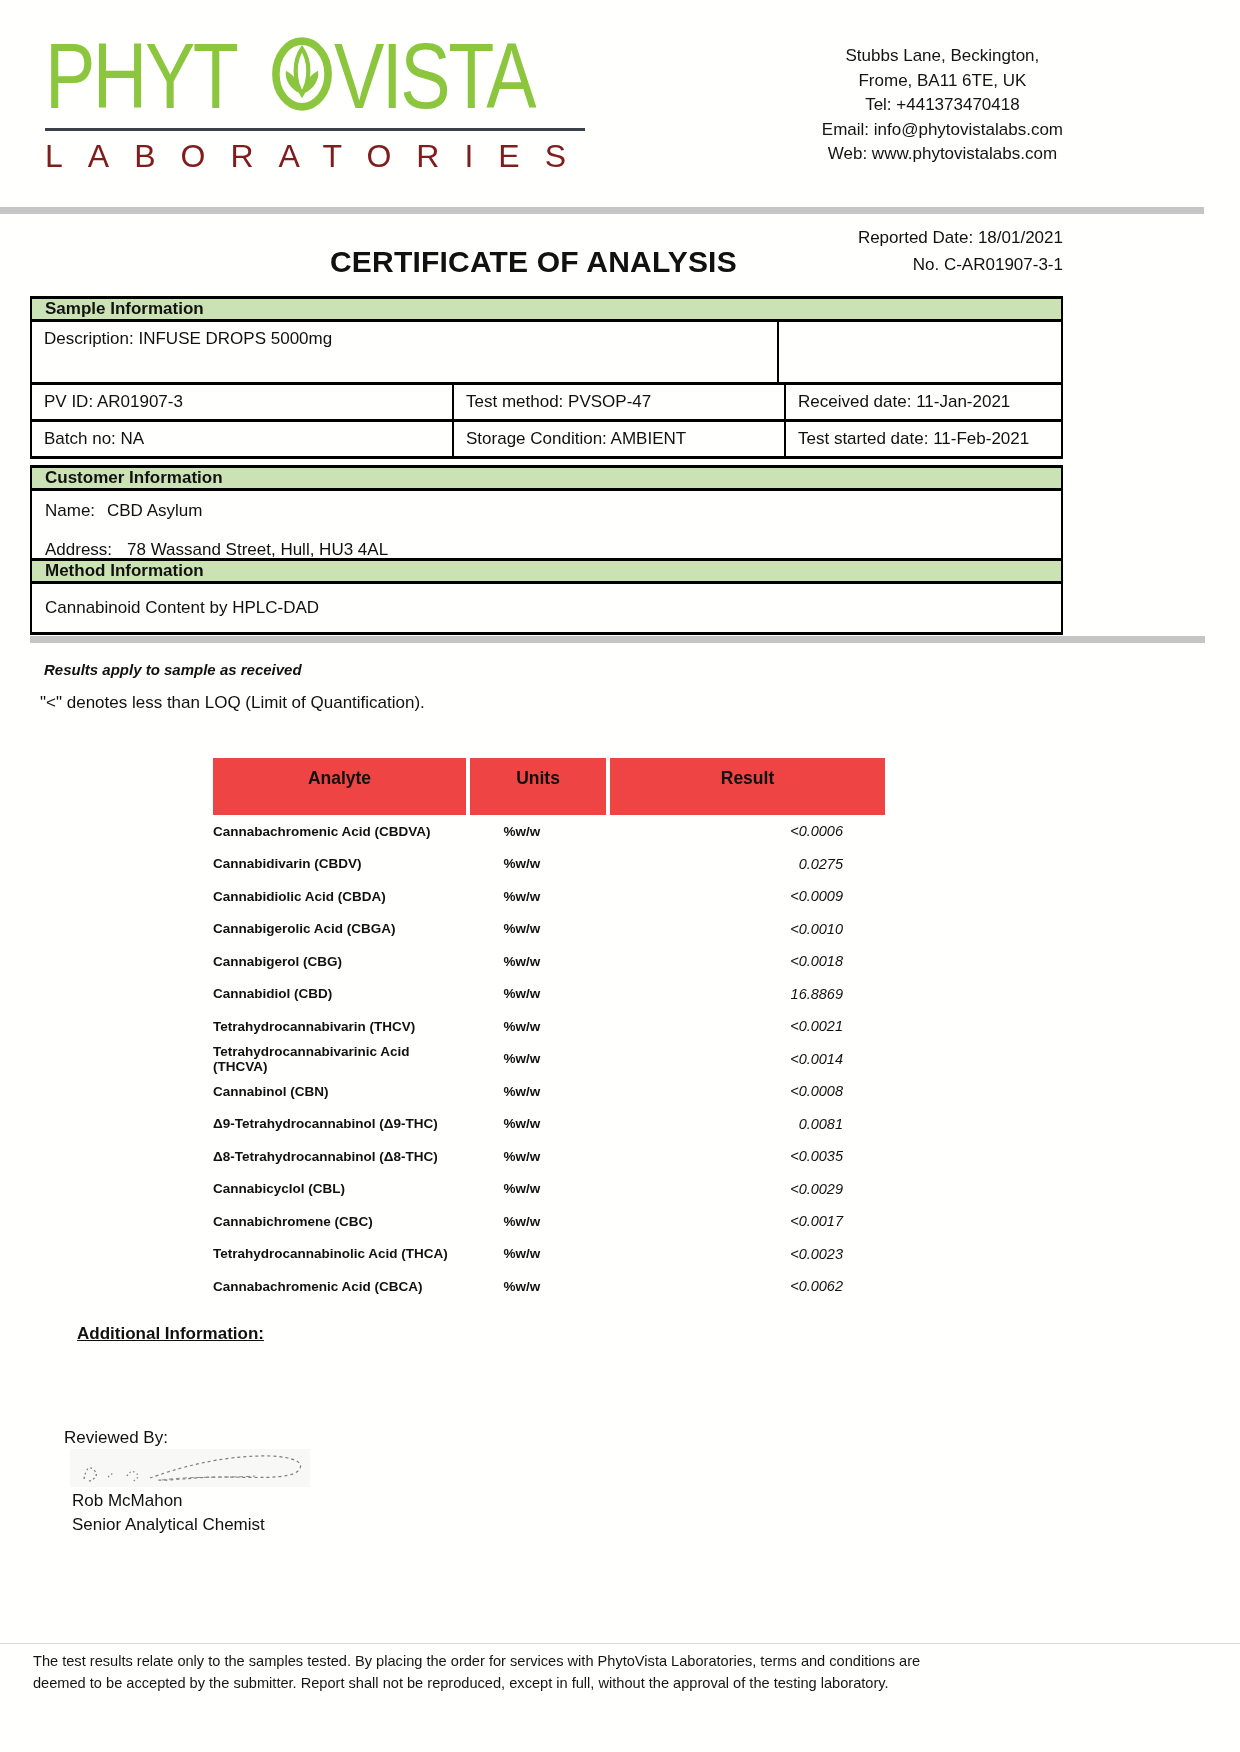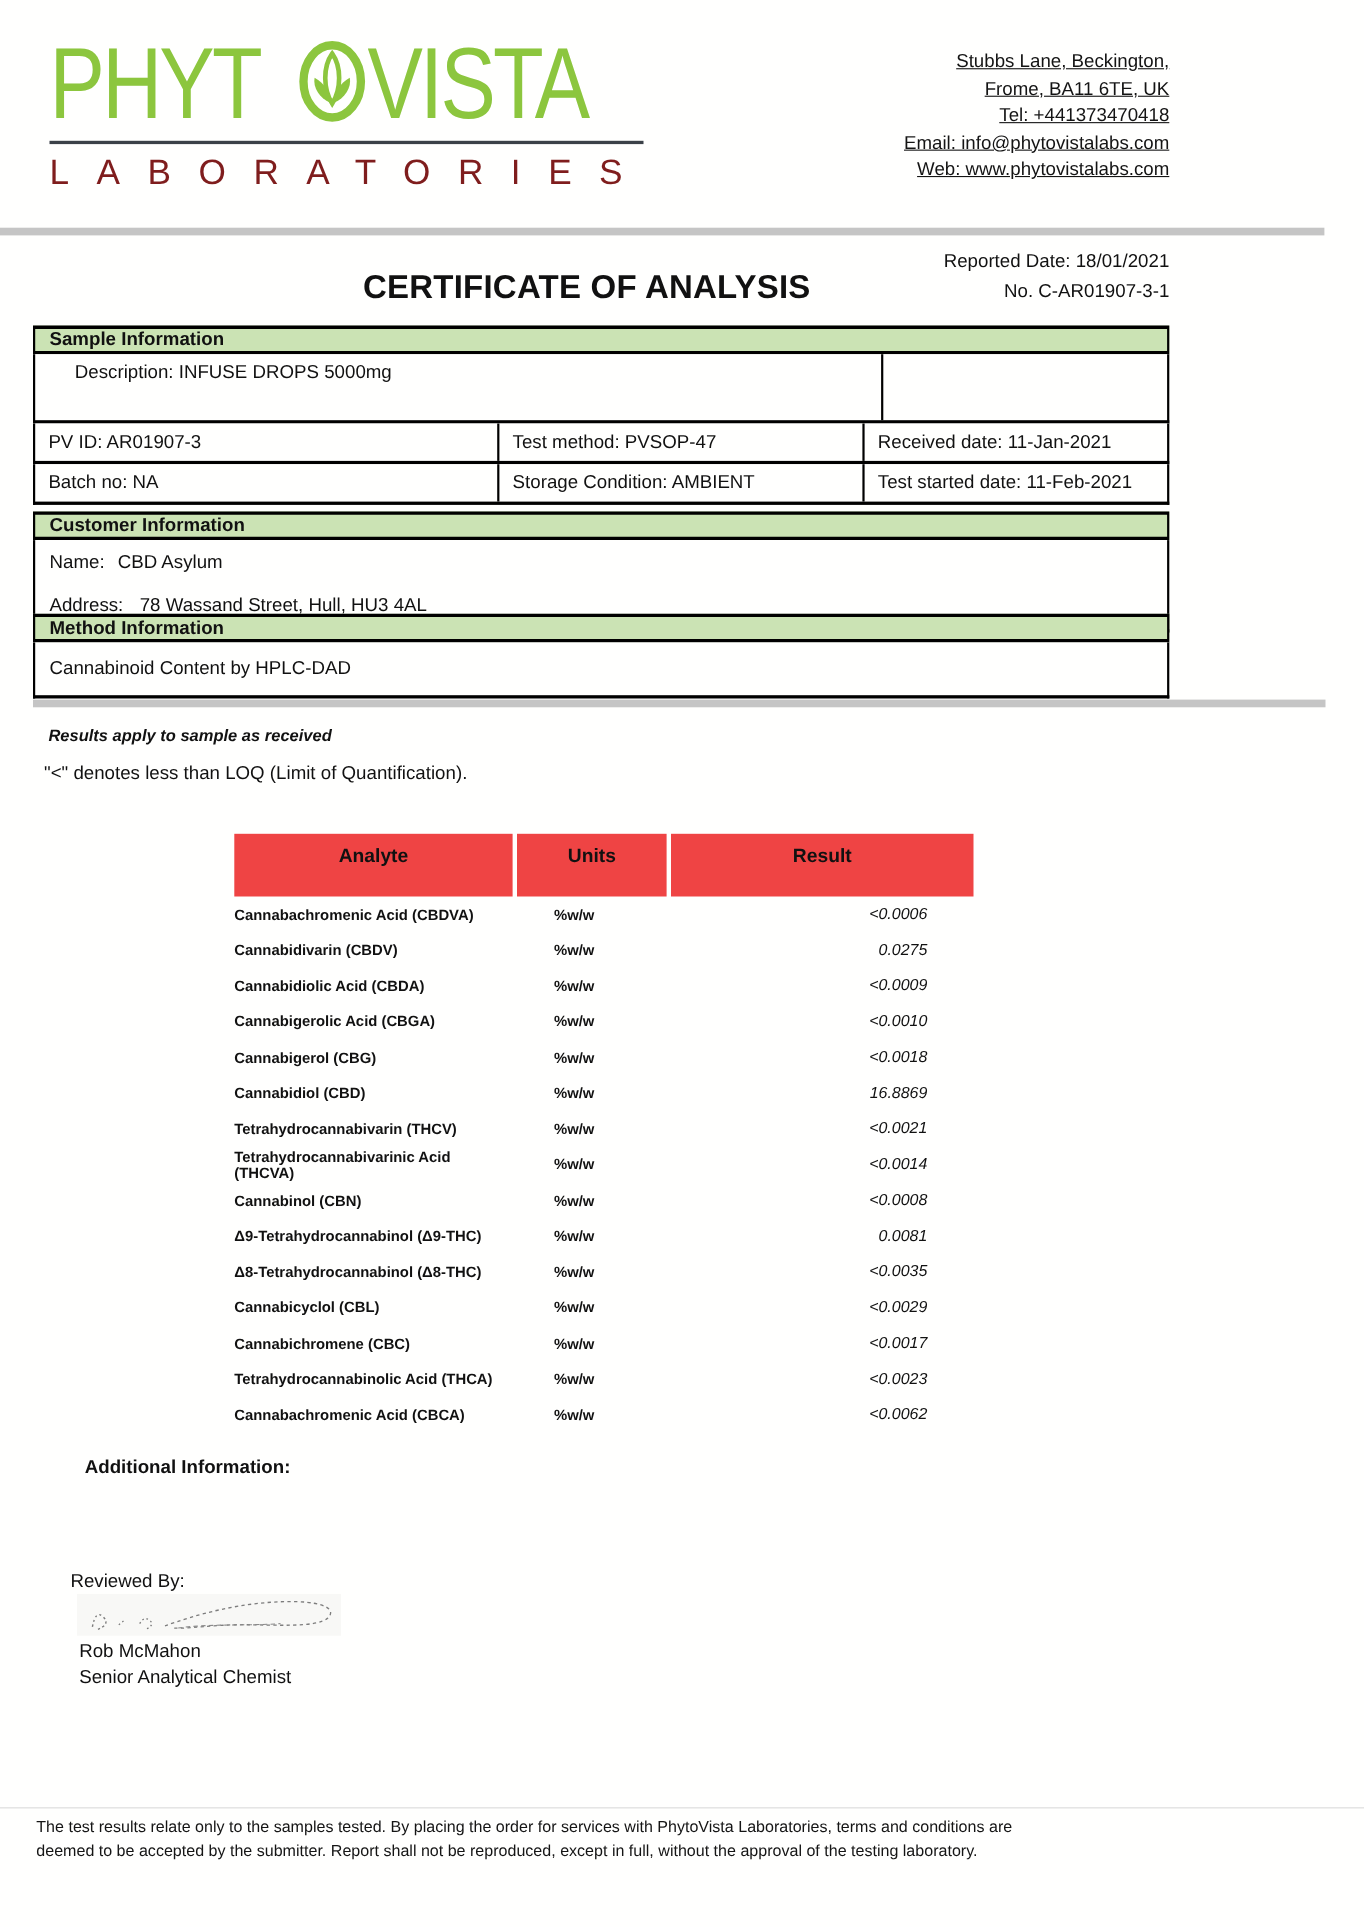--- a/index.html
+++ b/index.html
@@ -8,37 +8,37 @@
 
   
   .logo-block { position:absolute; left:45px; top:30px; width:548px; }
   .brand-row { display:flex; align-items:center; color:#8cc63e; height:92px; }
   .brand-txt { font-size:92px; font-weight:400; letter-spacing:-3px; transform:scaleX(.82); transform-origin:left center; line-height:86px; }
   .brand-txt.right { transform-origin:left center; margin-left:-2px; }
   .leaf { width:64px; height:80px; margin:0 2px 4px -8px; flex:0 0 auto; }
   .brand-underline { width:540px; height:3px; background:#3b4148; margin-top:6px; }
   .brand-sub { margin-top:7px; font-size:32px; color:#7f1d1d; letter-spacing:25px; white-space:nowrap; }
 
-  .contact { position:absolute; top:44px; right:177px; text-align:right; font-size:17px; line-height:24.6px; color:#141414;text-decoration:underline; }
+  .contact { position:absolute; top:44px; right:177px; text-align:center; font-size:17px; line-height:24.6px; color:#141414; }
 
   .bar-top { position:absolute; top:207px; left:0; width:1204px; height:7px; background:#c5c5c5; }
 
   .page-title { position:absolute; left:330px; top:245px; font-size:30px; font-weight:bold; letter-spacing:.2px; }
   .report-meta { position:absolute; top:224px; right:177px; text-align:right; font-size:17px; line-height:27px; }
 
   
   .section { position:absolute; left:30px; width:1033px; }
   .sec-bar { background:#cbe3b4; border-top:3px solid #000; border-bottom:3px solid #000;
              border-left:2px solid #000; border-right:2px solid #000;
              height:26px; line-height:20px; font-size:17px; font-weight:bold; padding-left:13px; }
   .box { border-left:2px solid #000; border-right:2px solid #000; border-bottom:3px solid #000; background:#fffffe; }
   .frow { display:flex; }
   .fcell { font-size:17px; padding-left:12px; display:flex; align-items:center; }
   .vline { border-right:2px solid #000; }
-  .row-a { height:63px;padding-left:24px; }
+  .row-a { height:63px; }
   .cell-desc { width:747px; align-items:flex-start; padding-top:7px; }
   .cell-cond { flex:1; padding-left:15px; }
   .row-bc { height:37px; }
   .cell-1 { width:422px; }
   .cell-2 { width:332px; }
   .cell-3 { flex:1; }
   .cust-box { padding:10px 0 12px 13px; }
   .cust-line { font-size:17px; }
   .cust-line + .cust-line { margin-top:19px; }
   .cust-label { display:inline-block; }
@@ -56,21 +56,21 @@
   .results { position:absolute; left:213px; top:758px; width:676px; }
   .thead { display:grid; grid-template-columns:253px 136px 275px; column-gap:4px; }
   .thcell { background:#ef4444; height:57px; font-size:17.5px; font-weight:bold; text-align:center; padding-top:10px; }
   .tbody { margin-top:0; }
   .trow { display:grid; grid-template-columns:253px 136px 275px; column-gap:4px; height:32.5px; align-items:center; }
   .tc-analyte { font-size:13.5px; font-weight:bold; text-align:left; }
   .tc-units { font-size:13.5px; font-weight:bold; text-align:center; padding-right:32px; }
   .tc-result { font-size:14.5px; text-align:right; padding-right:42px;font-style:italic; }
 
   
-  .additional { position:absolute; left:77px; top:1324px; font-size:17px; font-weight:bold; }
+  .additional { position:absolute; left:77px; top:1324px; font-size:17px; font-weight:bold;text-decoration:underline; }
   .reviewed { position:absolute; left:64px; top:1428px; font-size:17px; }
   .sig { position:absolute; left:70px; top:1447px; }
   .reviewer-name { position:absolute; left:72px; top:1491px; font-size:17px; }
   .reviewer-title { position:absolute; left:72px; top:1515px; font-size:17px; }
 
   .footer-rule { position:absolute; top:1643px; left:0; width:1240px; height:1px; background:#dadada; }
   .footer { position:absolute; left:33px; top:1650px; font-size:14.6px; line-height:22px; color:#151515; }
   .footer div { white-space:nowrap; }
 </style>
 </head>

